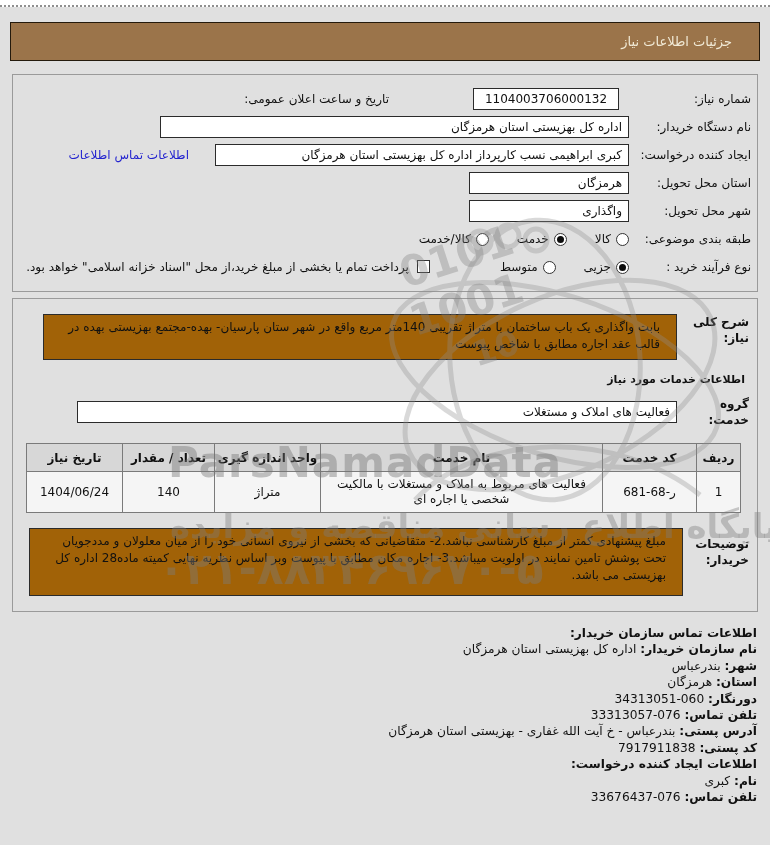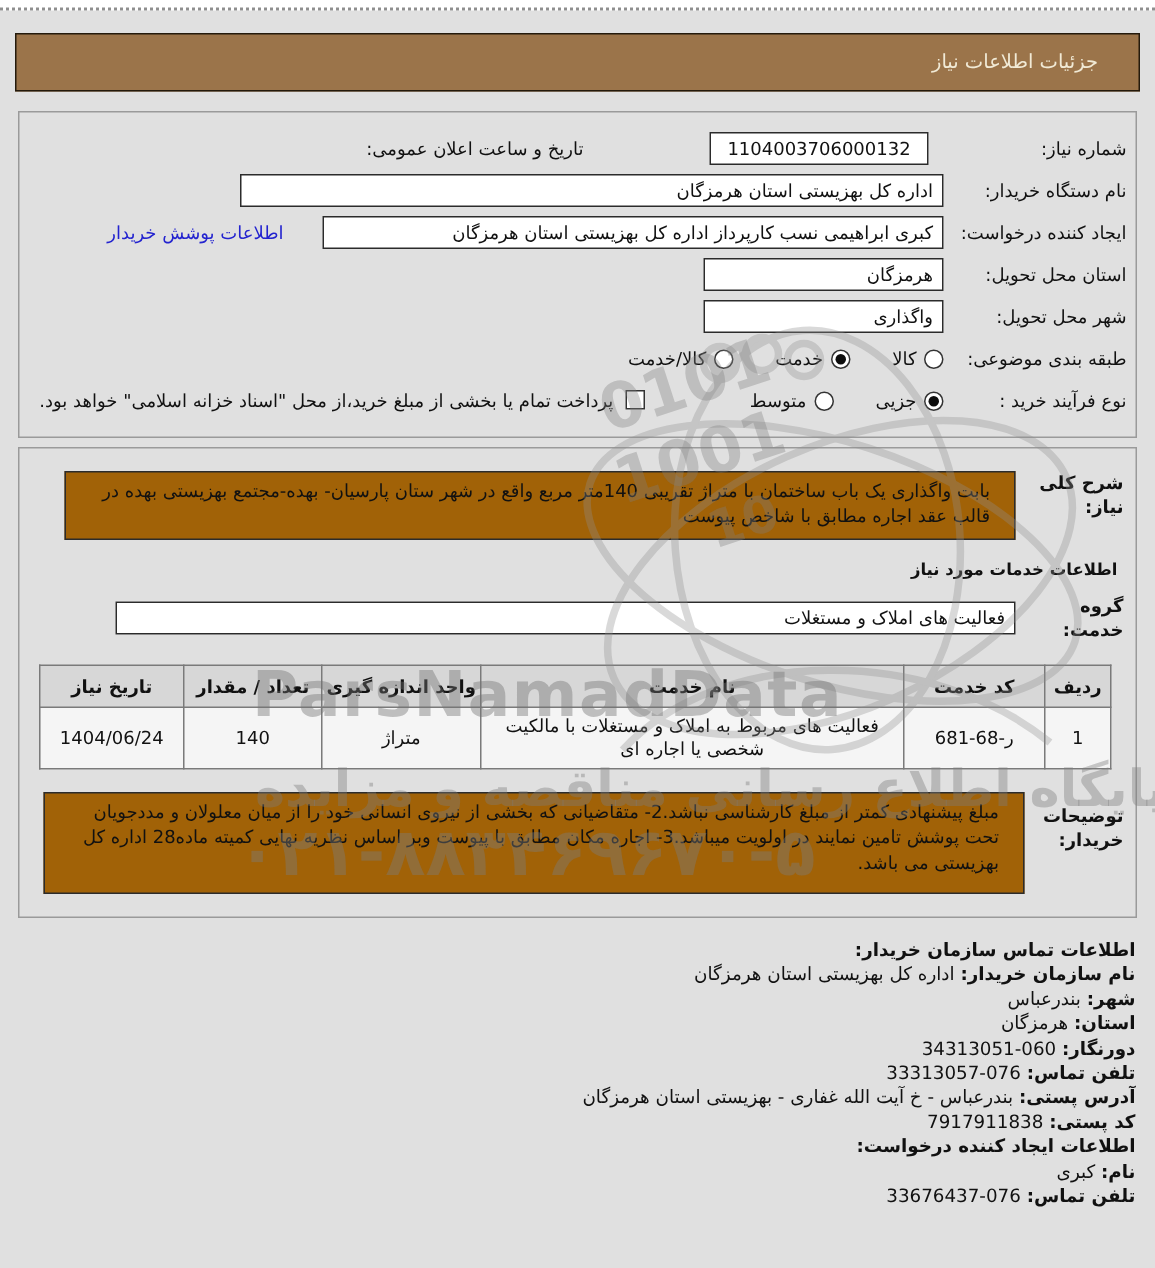--- a/index.html
+++ b/index.html
@@ -81,21 +81,21 @@
     </div>
 
     <div class="row">
       <span class="lbl">نام دستگاه خریدار:</span>
       <span class="ibox" style="width:455px;">اداره کل بهزیستی استان هرمزگان</span>
     </div>
 
     <div class="row">
       <span class="lbl">ایجاد کننده درخواست:</span>
       <span class="ibox" style="width:400px;">کبری  ابراهیمی نسب کارپرداز اداره کل بهزیستی استان هرمزگان</span>
-      <a class="link">اطلاعات پوشش خریدار</a>
+      <a class="link">اطلاعات تماس اطلاعات</a>
     </div>
 
 
     <div class="row">
       <span class="lbl">استان محل تحویل:</span>
       <span class="ibox" style="width:146px;">هرمزگان</span>
     </div>
 
     <div class="row">
       <span class="lbl">شهر محل تحویل:</span>

